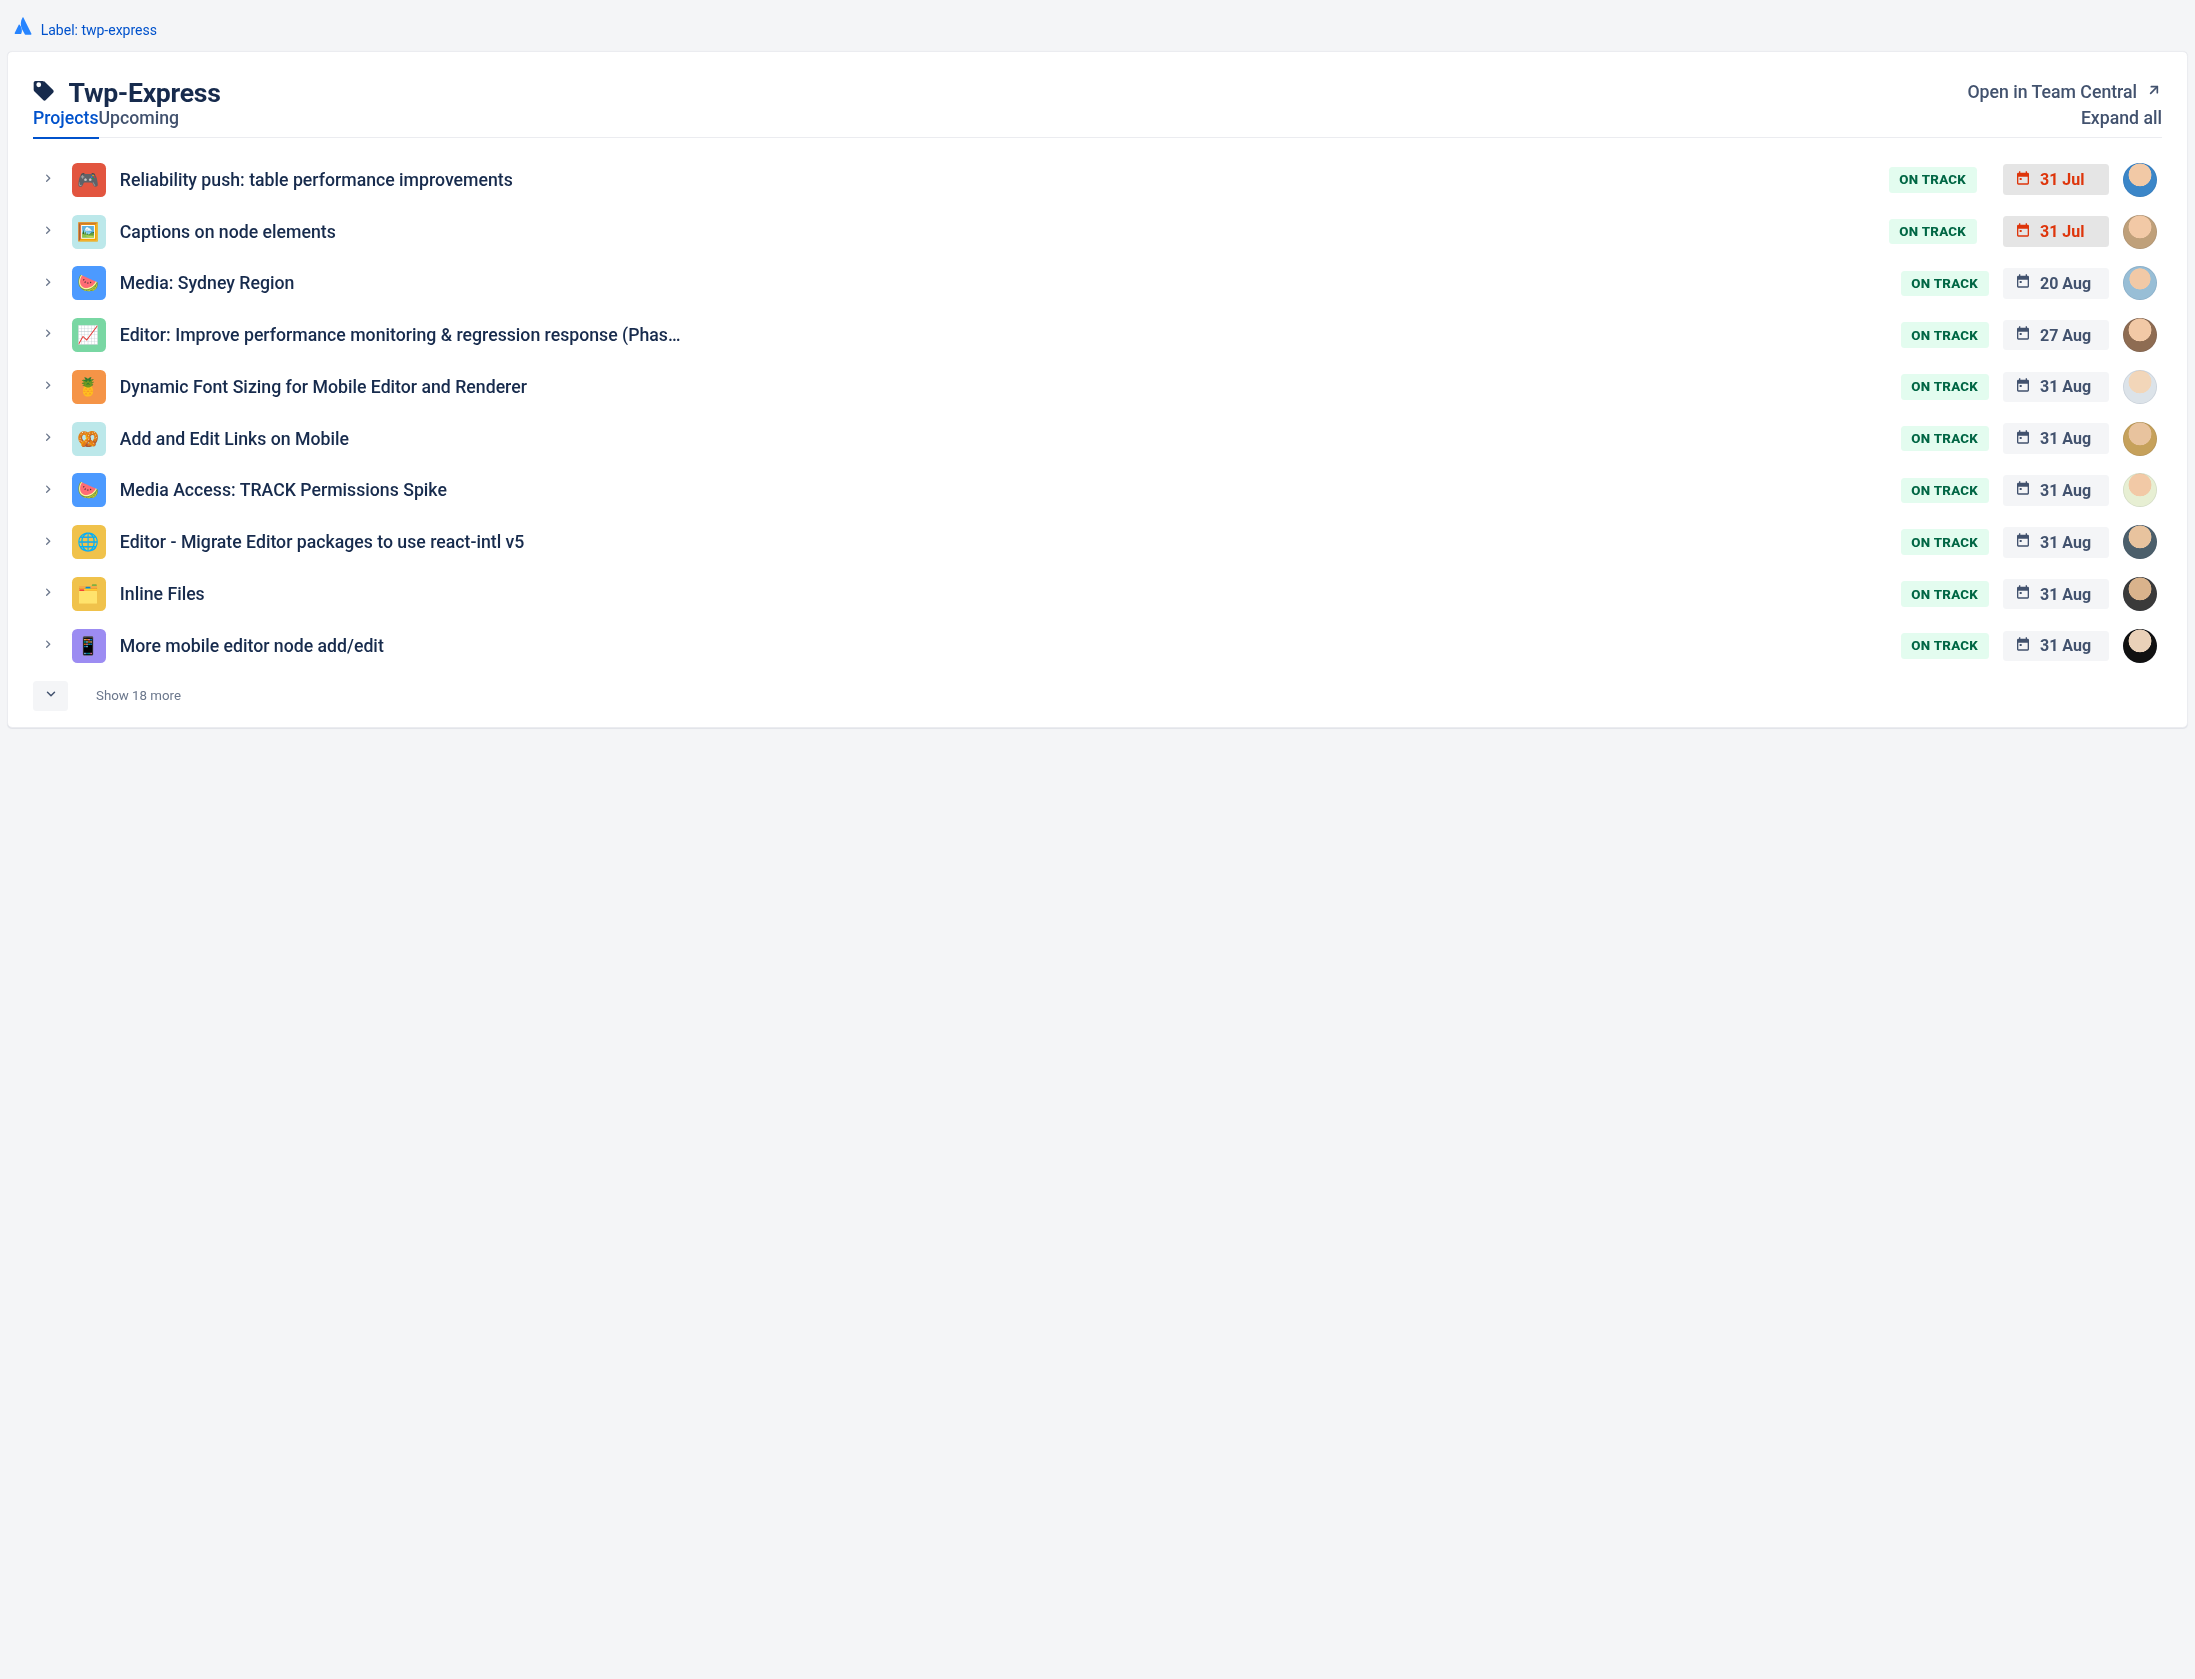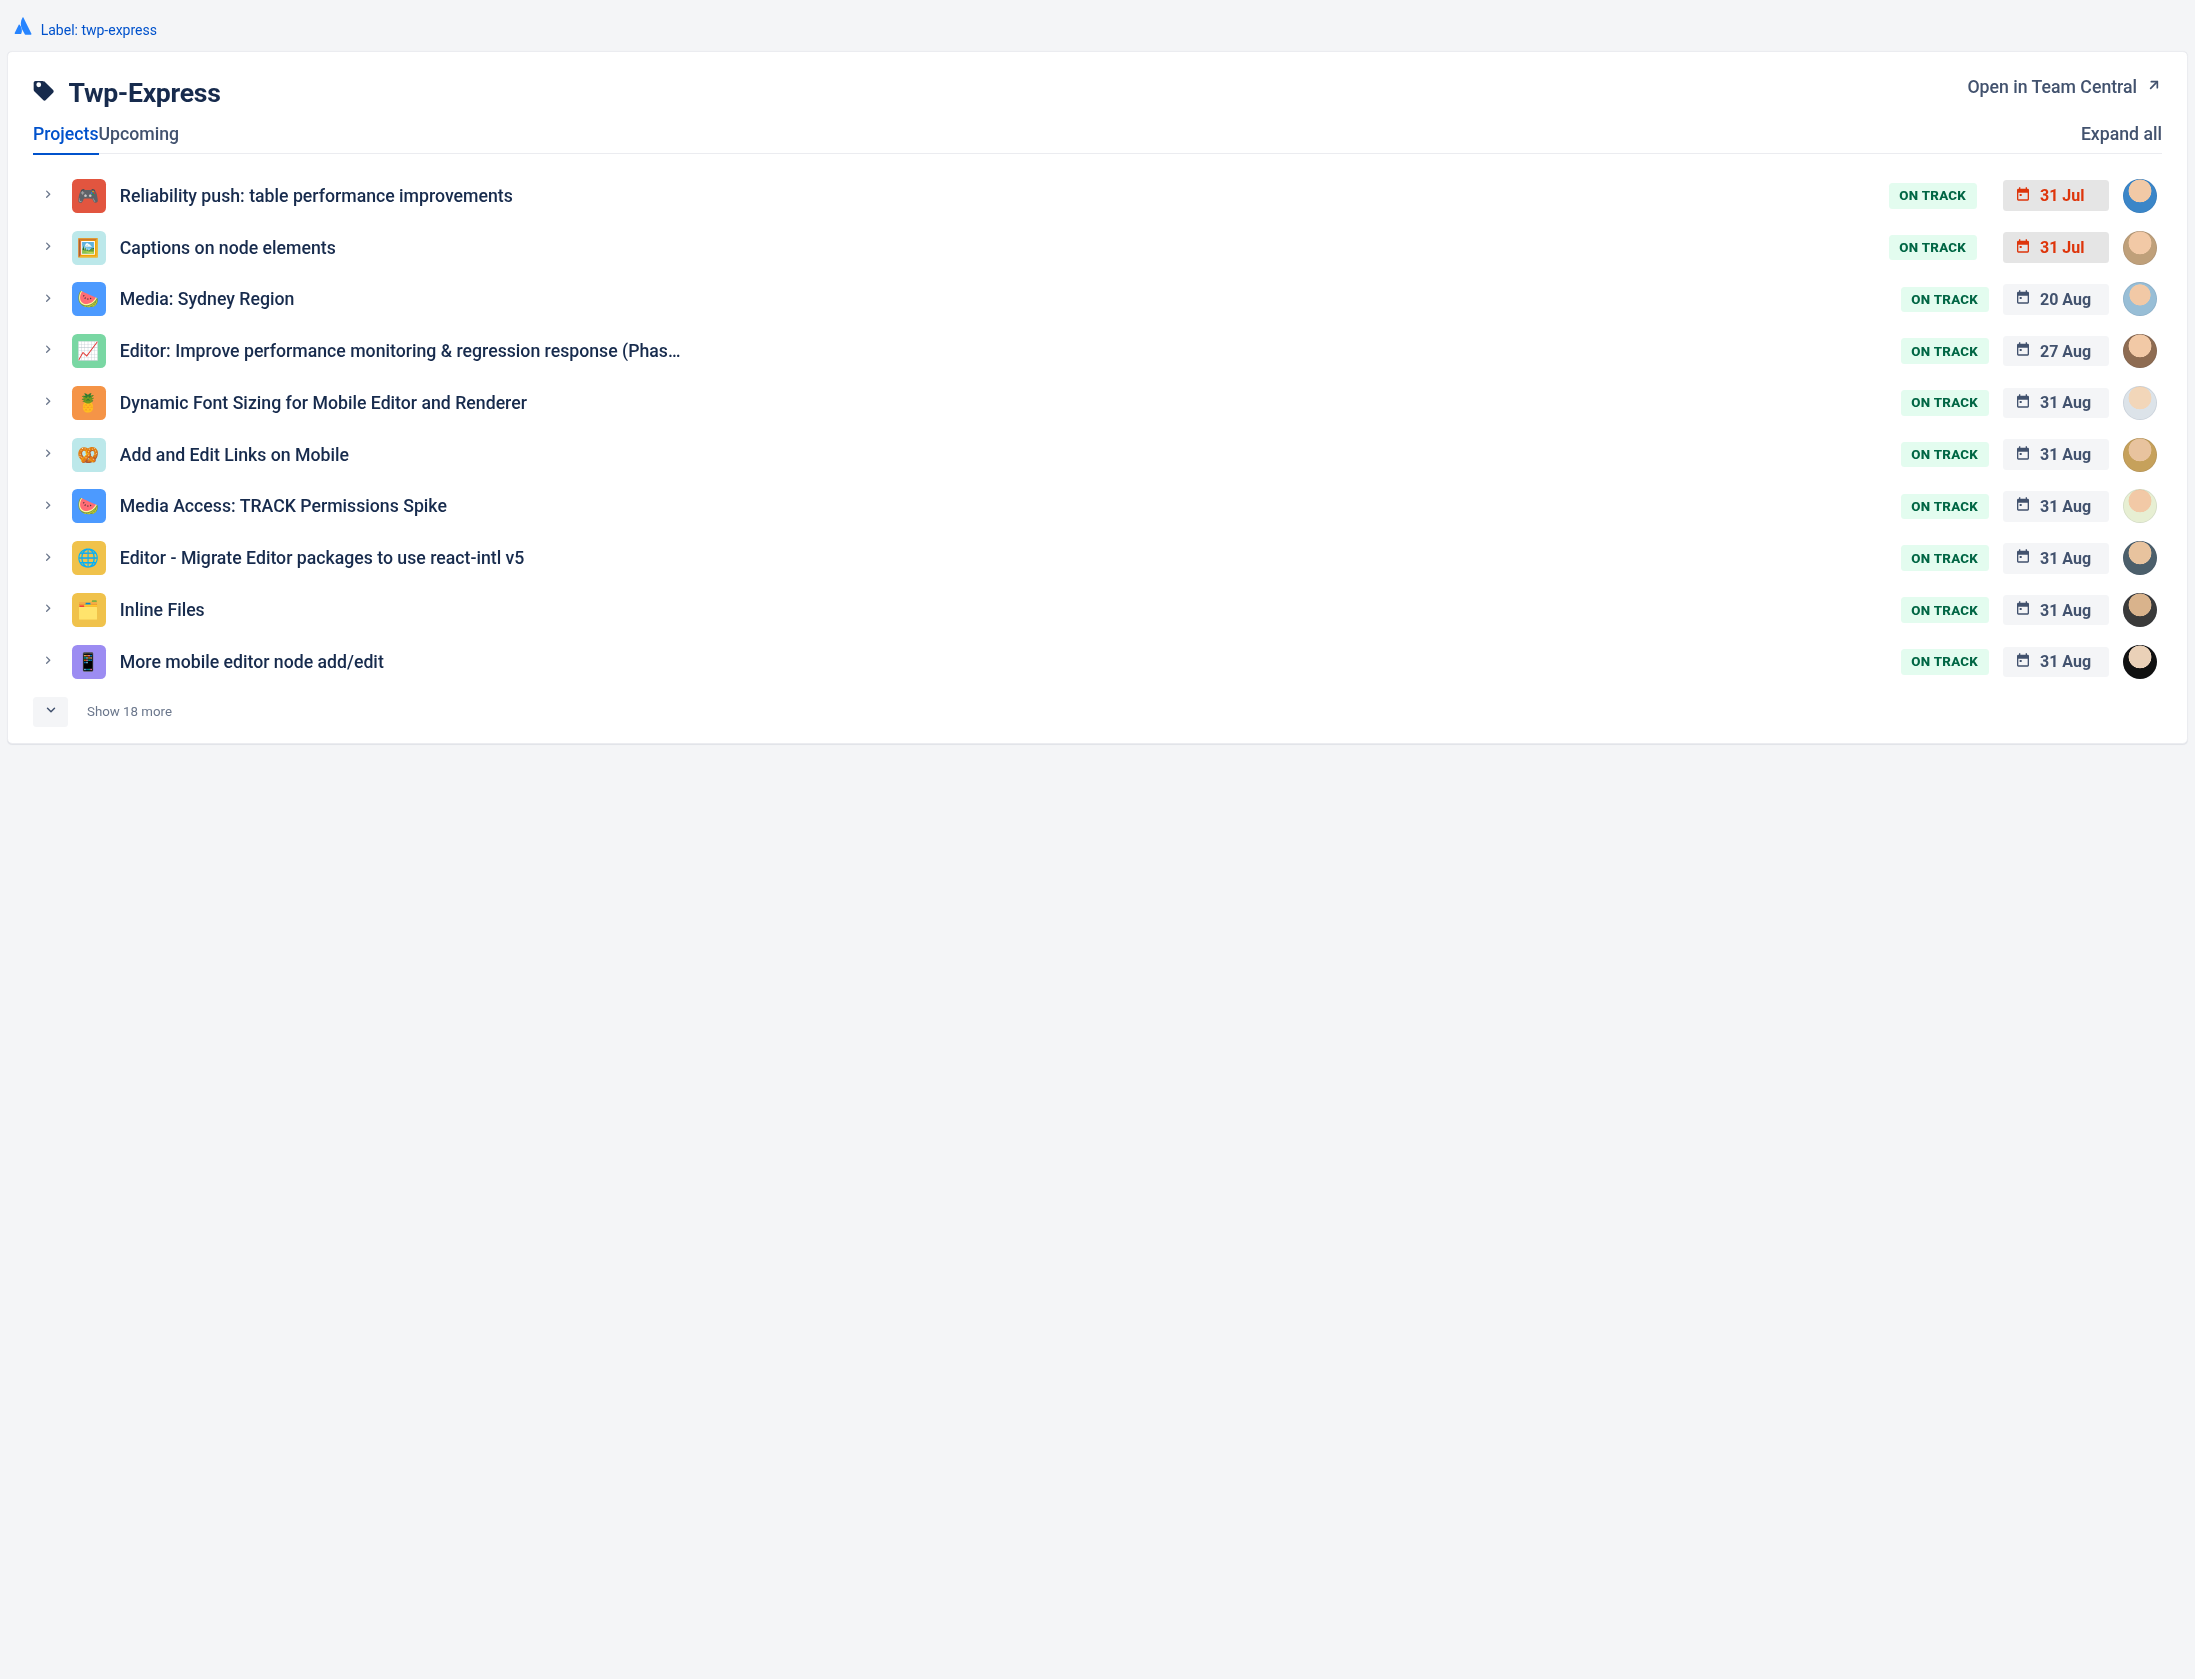--- a/index.html
+++ b/index.html
@@ -21,23 +21,22 @@
   .breadcrumb-link { color: #0052CC; font-size: 14px; text-decoration: none; cursor: pointer; }
   .card {
     background: #fff;
     border: 0.9px solid #EBECF0;
     border-radius: 5.3px;
     padding: 25px 25px 16px 25px;
     box-shadow: 0 0.9px 0.9px rgba(9,30,66,0.08);
   }
   .card-header {
     display: flex;
-    align-items: flex-start;
+    align-items: center;
     justify-content: space-between;
-    margin-bottom: 16px;
   }
   .title-wrap { display: flex; align-items: center; gap: 12.4px; }
   .tag-icon { width: 23px; height: 23px; color: #172B4D; }
   .page-title { font-size: 26.6px; font-weight: 700; color: #172B4D; letter-spacing: -0.3px; }
   .open-link {
     display: inline-flex; align-items: center; gap: 8.9px;
     color: #42526E; font-size: 17.7px; font-weight: 500; cursor: pointer;
   }
   .tabs-row {
     display: flex; align-items: center; justify-content: space-between;
@@ -91,21 +90,21 @@
   .date-default { background: #F4F5F7; color: #42526E; }
   .date-warn { background: #e5e5e5; color: #DE350B; margin-left: 12px; }
   .cal-icon { width: 16px; height: 16px; }
   .avatar {
     flex: 0 0 auto;
     width: 34px; height: 34px; border-radius: 50%;
     background: #DFE1E6; display: inline-block;
     background-size: cover; background-position: center;
     box-shadow: inset 0 0 0 0.9px rgba(9,30,66,0.08);
   }
-  .footer-row { display: flex; align-items: center; gap: 19px; padding: 8.9px 0 0 0; }
+  .footer-row { display: flex; align-items: center; gap: 28px; padding: 8.9px 0 0 0; }
   .more-btn {
     width: 35px; height: 30px; border-radius: 3.5px; background: #F4F5F7;
     display: inline-flex; align-items: center; justify-content: center;
     color: #42526E; cursor: pointer;
   }
   .more-text { color: #6B778C; font-size: 13.3px; cursor: pointer; }
 
   
   .av-a{background:radial-gradient(circle at 50% 35%,#f2c9a6 0 40%,#3b86c8 42% 100%);}
   .av-b{background:radial-gradient(circle at 50% 35%,#f2c9a6 0 40%,#bfa07a 42% 100%);}

